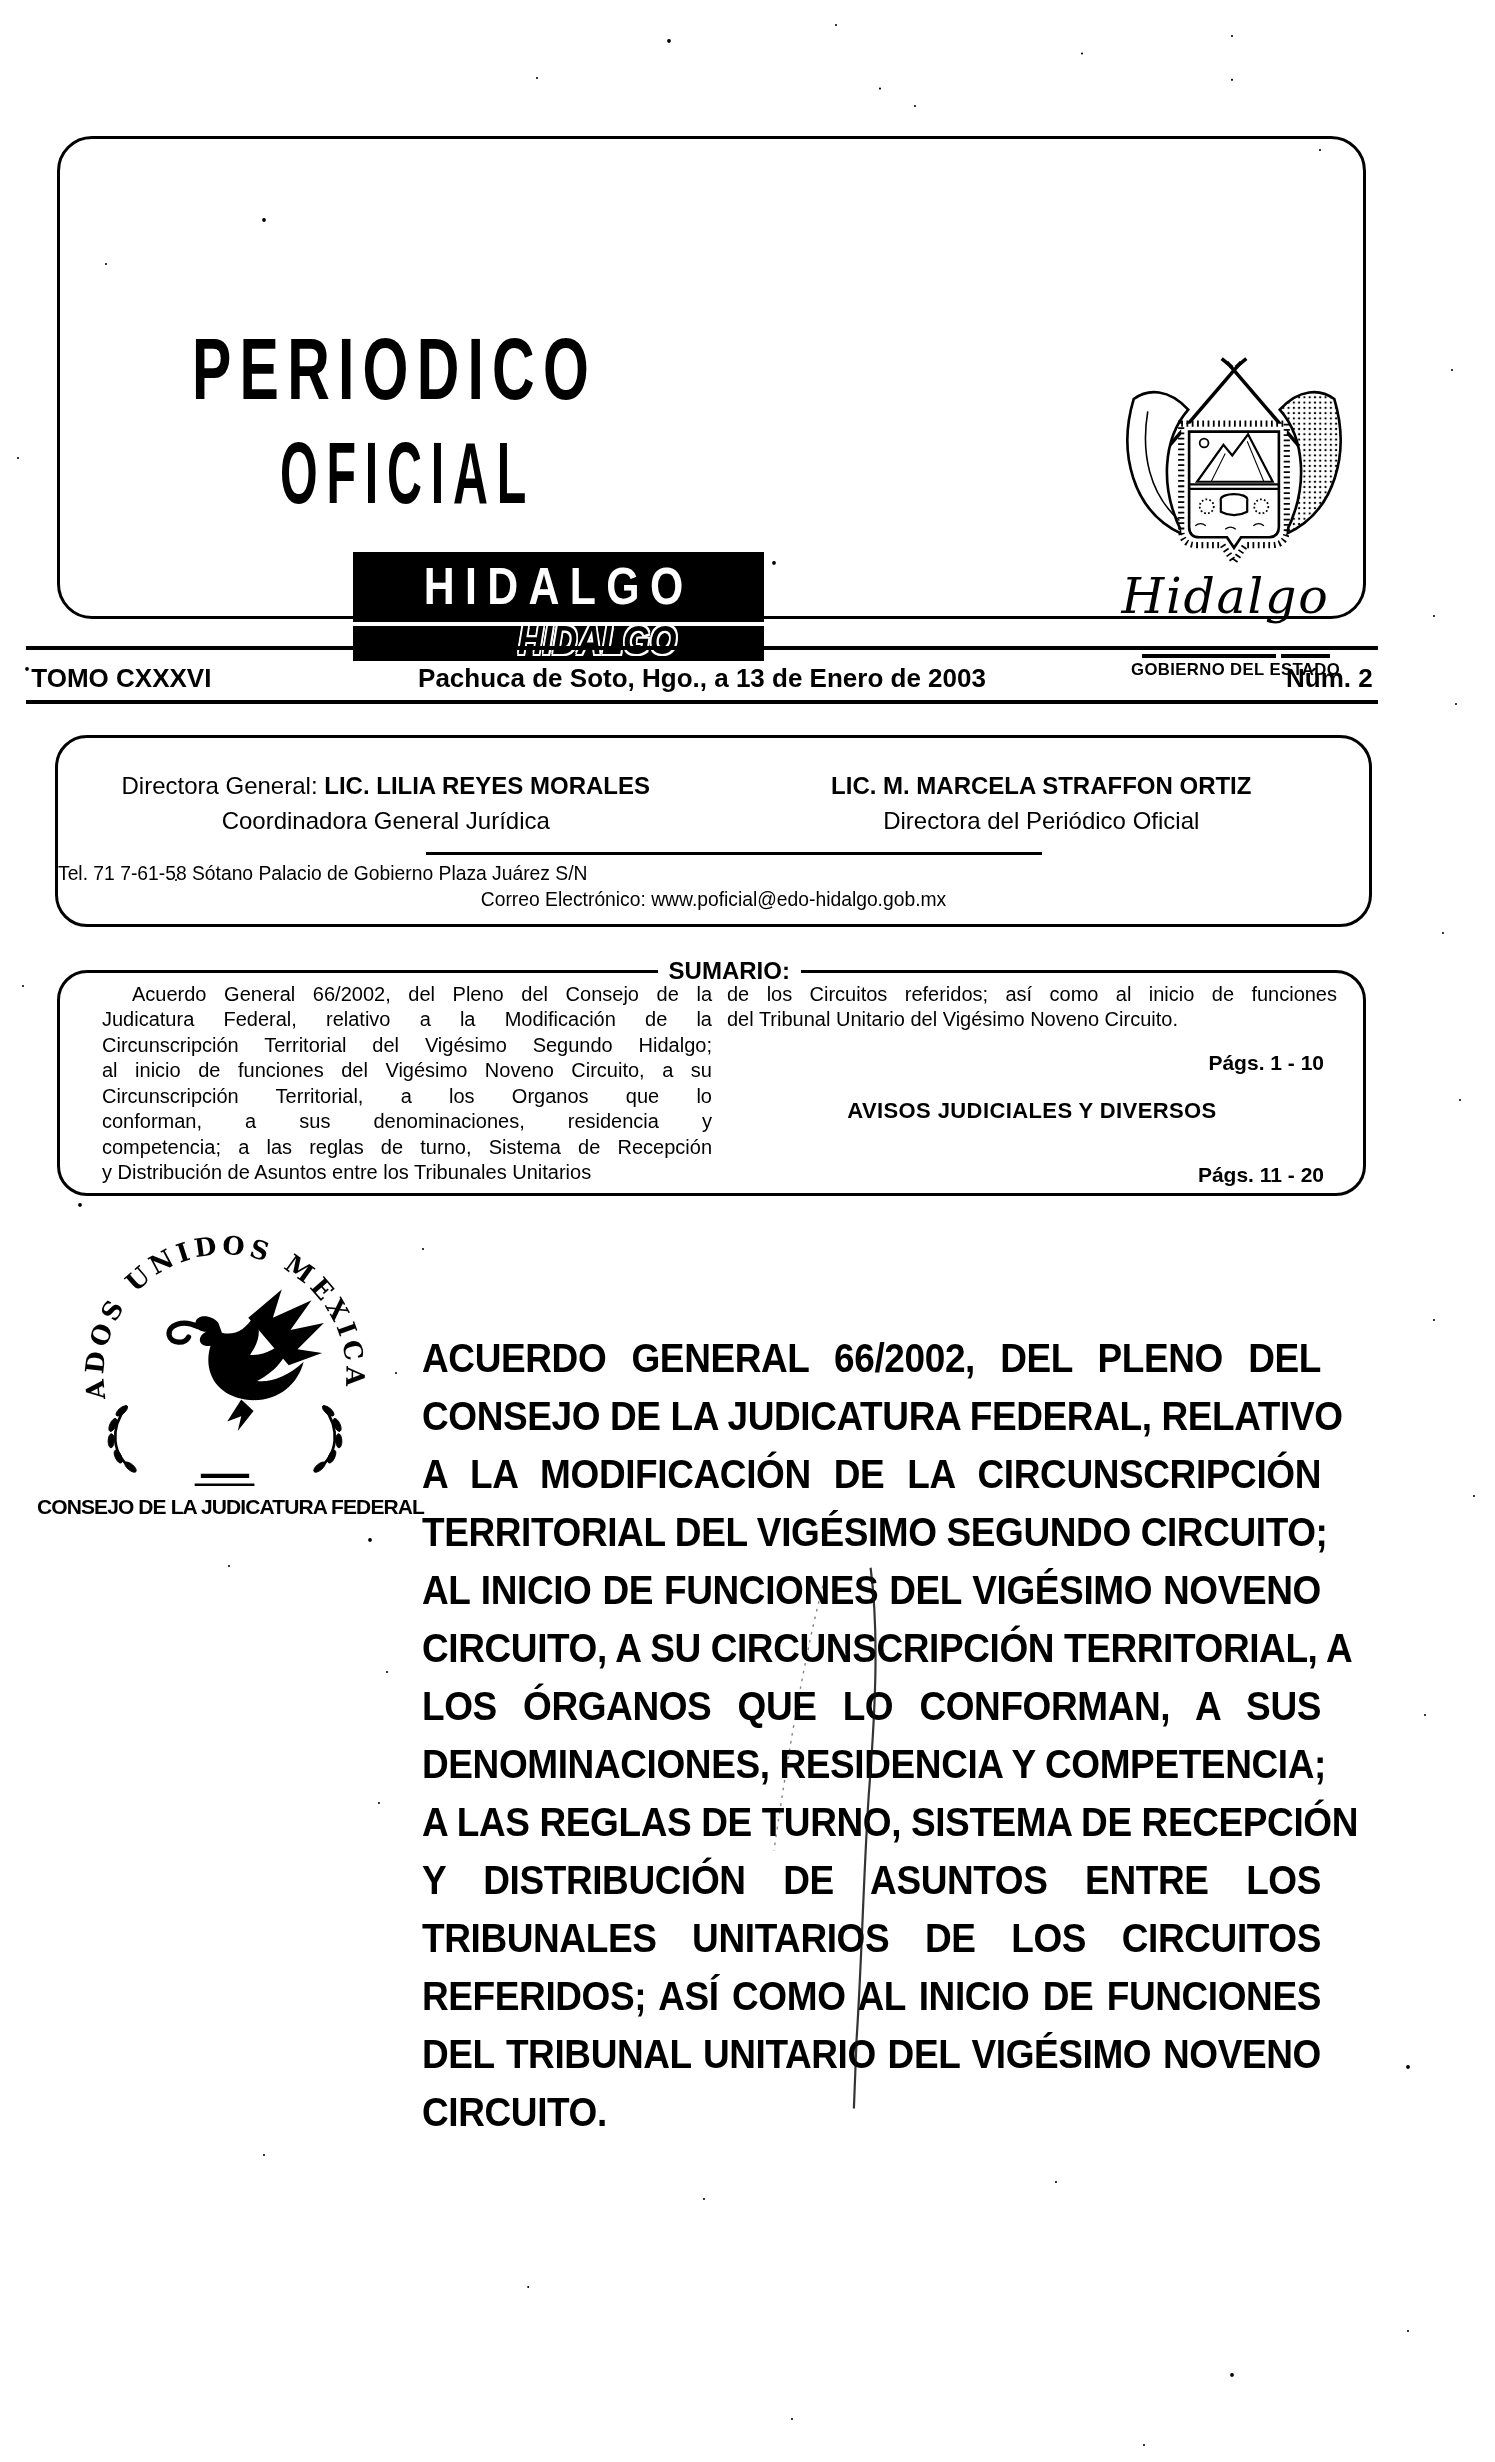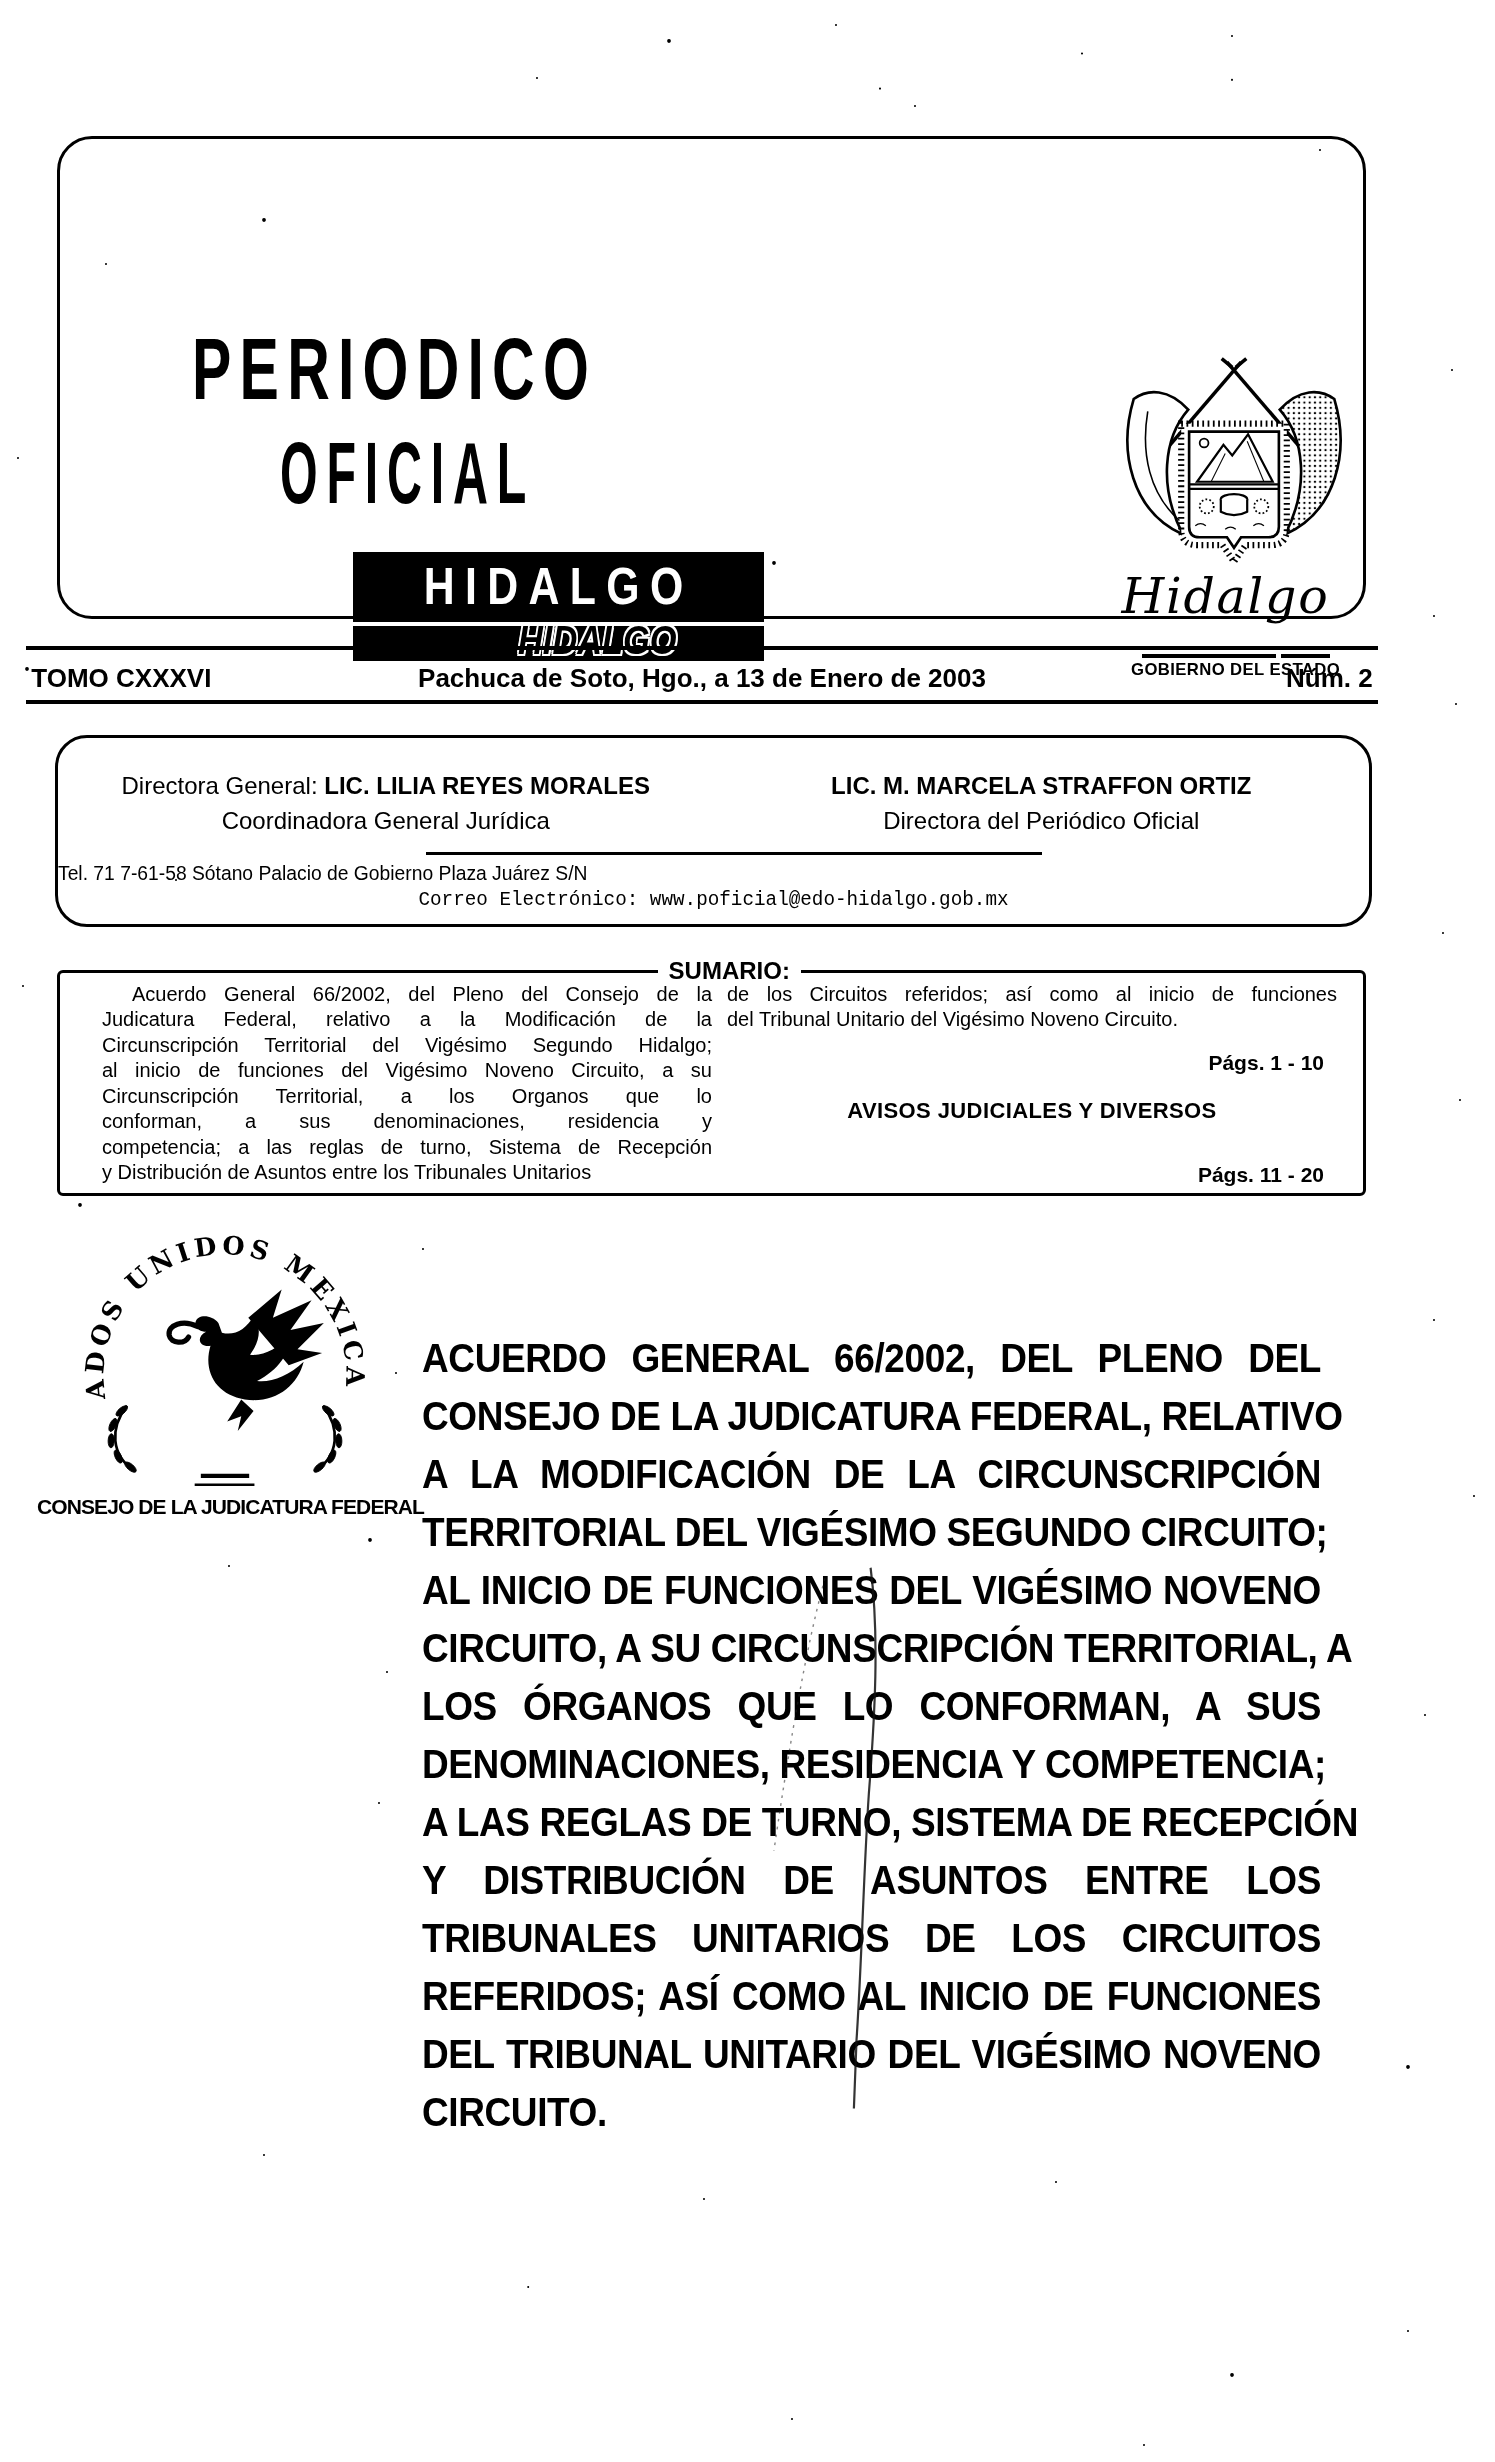--- a/index.html
+++ b/index.html
@@ -70,29 +70,29 @@
   
   .dir-box{
     position:absolute; left:55px; top:735px; width:1311px; height:186px;
     border:3.5px solid #000; border-radius:32px;
   }
   .dir-cols{ display:flex; padding-top:30px; }
   .dir-col{ width:50%; text-align:center; font-size:24px; line-height:35px; }
   .dir-bold{ font-weight:700; }
   .dir-divider{ position:absolute; left:368px; top:114px; width:616px; height:2.6px; background:#000; }
   .dir-tel1{ position:absolute; left:0; right:0; top:125px; text-align:left; font-size:19.3px; }
-  .dir-tel2{ position:absolute; left:0; right:0; top:151px; text-align:center; font-size:19.3px;font-family:Liberation Mono, monospace; }
+  .dir-tel2{ position:absolute; left:0; right:0; top:151px; text-align:center; font-size:19.3px; }
   
   .sumario-label{
     position:absolute; left:658px; top:957px; z-index:2; background:#fff;
     padding:0 10.6px; font-size:24px; font-weight:700;
   }
   .sumario-box{
     position:absolute; left:57px; top:970px; width:1303px; height:220px;
-    border:3.5px solid #000; border-radius:6px;
+    border:3.5px solid #000; border-radius:30px;
   }
   .sum-left{ position:absolute; left:42px; top:8.8px; width:610px; font-size:20px; }
   .sum-right{ position:absolute; left:667px; top:8.8px; width:610px; font-size:20px; }
   .sline{ line-height:25.5px; text-align:justify; text-align-last:justify; white-space:nowrap; }
   .sline.last{ text-align-last:left; }
   .sum-left .sline:first-child{ text-indent:30px; }
   .sum-pages{ text-align:right; padding-right:13px; font-size:21px; font-weight:700; }
   .sum-pages.p1{ margin-top:18px; }
   .sum-avisos{ text-align:center; font-size:22px; font-weight:700; margin-top:23px; letter-spacing:0.4px; }
   .sum-pages.p2{ margin-top:39px; }

